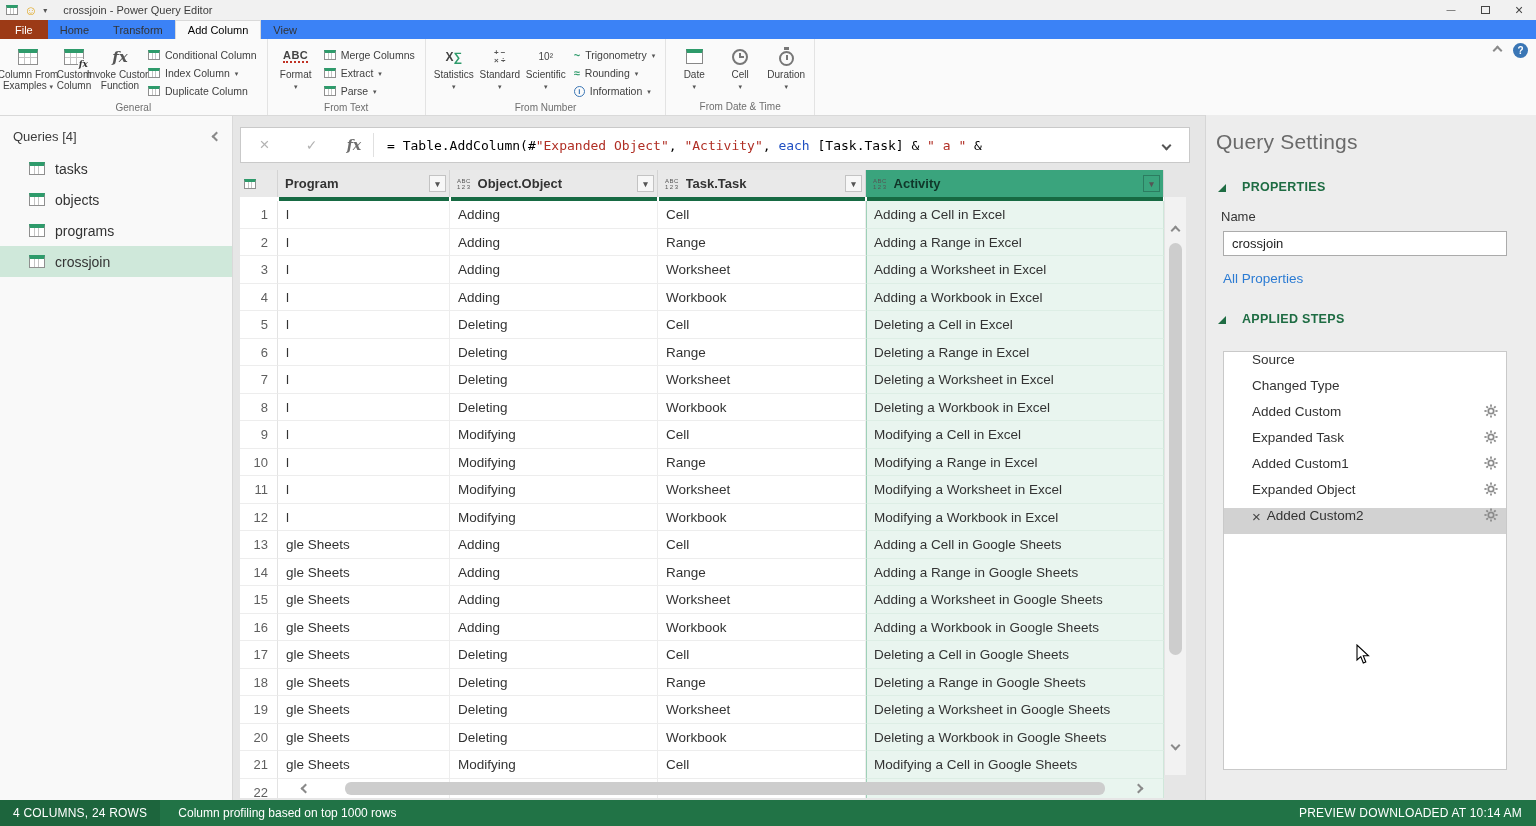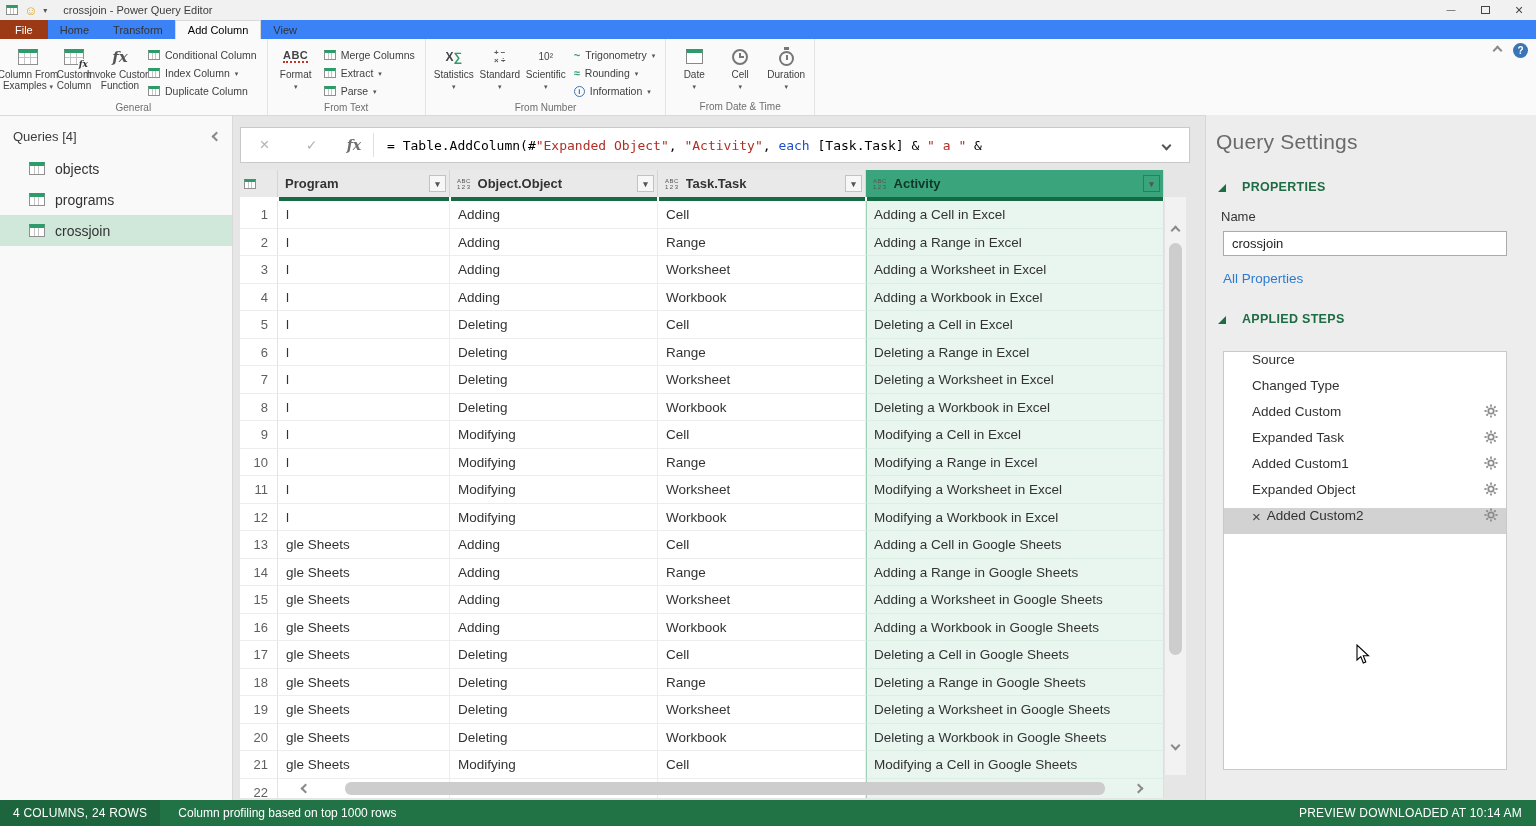--- a/index.html
+++ b/index.html
@@ -338,20 +338,24 @@
     </div>
   </div>
 
   <div class="qpanel">
     <div class="qhead">
       <span>Queries [4]</span>
       <span class="qcollapse chev left"></span>
     </div>
     <div class="qitem">
         <span class="tbl-q"></span>
+        <span>tasks</span>
+      </div>
+    <div class="qitem">
+        <span class="tbl-q"></span>
         <span>objects</span>
       </div>
     <div class="qitem">
         <span class="tbl-q"></span>
         <span>programs</span>
       </div>
     <div class="qitem selected">
         <span class="tbl-q"></span>
         <span>crossjoin</span>
       </div>

